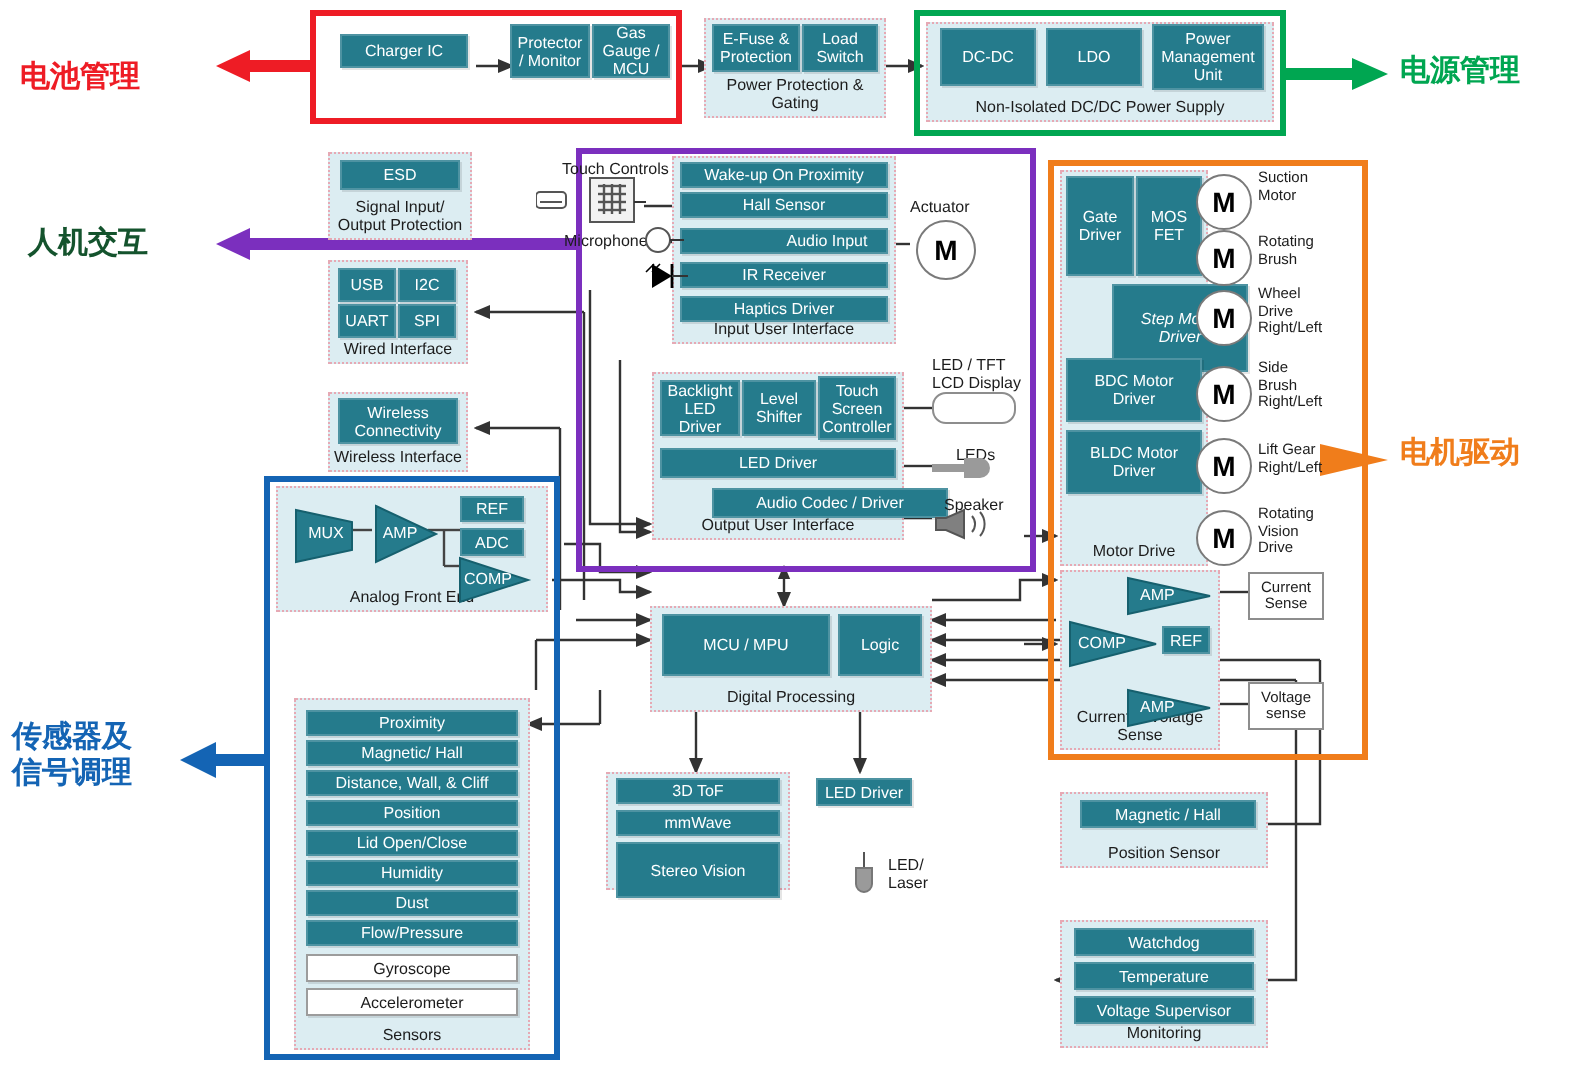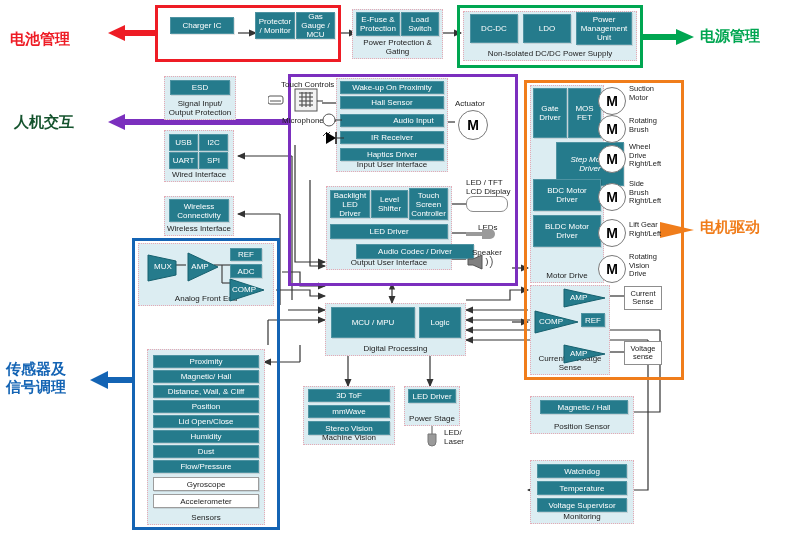--- a/index.html
+++ b/index.html
@@ -379,25 +379,22 @@
     <div class="group-label">Digital Processing</div>
   </div>
   <div class="blk" style="left:331px; top:307px; width:84px; height:31px;">MCU / MPU</div>
   <div class="blk" style="left:419px; top:307px; width:42px; height:31px;">Logic</div>
 
   <div class="group" style="left:303px; top:386px; width:92px; height:59px;">
     <div class="group-label">Machine Vision</div>
   </div>
   <div class="blk" style="left:308px; top:389px; width:82px; height:13px;">3D ToF</div>
   <div class="blk" style="left:308px; top:405px; width:82px; height:13px;">mmWave</div>
-  <div class="blk" style="left:308px; top:421px; width:82px; height:14px;">Stereo Vision</div>
-
-  <div class="group" style="left:404px; top:386px; width:56px; height:40px;">
-    <div class="group-label">Power Stage</div>
-  </div>
+  <div class="blk" style="left:308px; top:421px; width:82px; height:28px;">Stereo Vision</div>
+
   <div class="blk" style="left:408px; top:389px; width:48px; height:14px;">LED Driver</div>
   <svg class="abs" style="left:425px; top:426px; width:14px; height:22px;" viewBox="0 0 14 22">
     <line x1="7" y1="0" x2="7" y2="8" stroke="#555"></line>
     <path d="M3,8 L11,8 L11,16 A4,4 0 0 1 3,16 z" fill="#9a9a9a" stroke="#777"></path>
   </svg>
   <div class="txt" style="left:444px; top:428px; white-space:pre-line;">LED/
 Laser</div>
 
   <div class="group" style="left:530px; top:85px; width:74px; height:198px;">
     <div class="group-label">Motor Drive</div>

